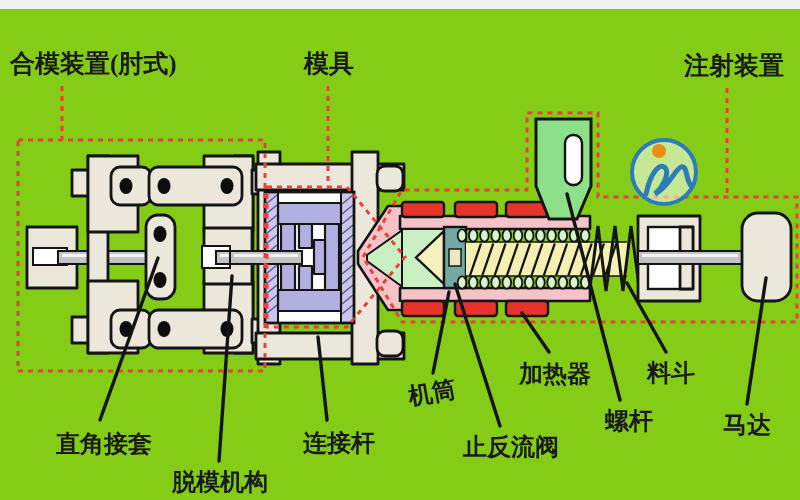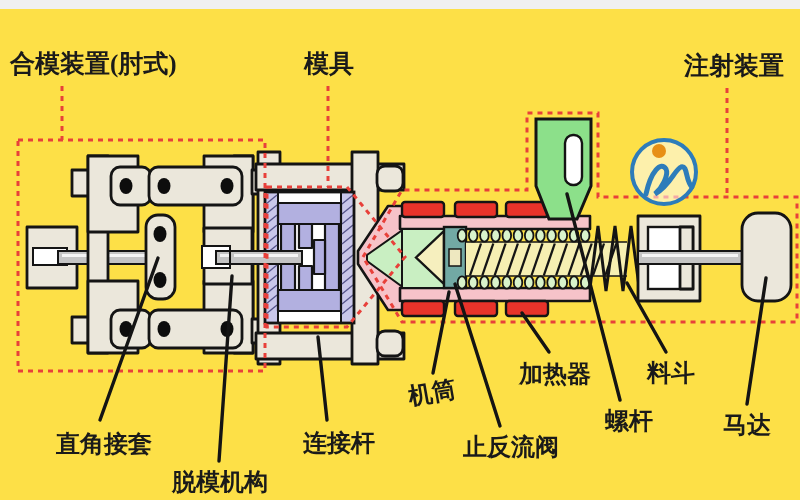--- a/index.html
+++ b/index.html
@@ -1,16 +1,16 @@
 <!DOCTYPE html>
 <html style="--accent-red: #E8403A; --machine-beige: #EBE7DB; --outline-black: #141414; --mold-purple: #B2B0E0; --mold-hatch: #C9C7EA; --barrel-pink: #F6C3C9; --heater-red: #E8332A; --screw-yellow: #F6EFB2; --screw-tip-yellow: #F6EFBE; --melt-green: #C9EFC2; --pellet-green: #D9F3CB; --hopper-green: #8CE08A; --check-valve-teal: #72A9A4; --rod-gray: #C4C4C4; --logo-blue: #2D7CBA; --logo-orange: #E78F15;"><head>
 <meta charset="utf-8">
 <style>
   html,body{margin:0;padding:0;background:#fff;}
-  #canvas{position:relative;width:800px;height:500px;background:#fde047;overflow:hidden;
+  #canvas{position:relative;width:800px;height:500px;background:#84cc16;overflow:hidden;
           font-family:"Liberation Serif", "DejaVu Serif", serif;}
   svg{position:absolute;left:0;top:0;}
   text{fill:#1a1a1a;font-weight:600;}
   .section-label{font-size:25px;}
   .part-label{font-size:24px;}
   .dashbox{fill:none;stroke:var(--accent-red,#e8403a);stroke-width:3;stroke-dasharray:5 5;}
   .dashlead{stroke:var(--accent-red,#e8403a);stroke-width:3;stroke-dasharray:5 5;fill:none;}
   .lead{stroke:#141414;stroke-width:3.4;stroke-linecap:round;fill:none;}
   .beige{fill:var(--machine-beige,#EBE7DB);stroke:#141414;stroke-width:2.8;stroke-linejoin:round;}
   .purple{fill:var(--mold-purple,#B2B0E0);stroke:#141414;stroke-width:2.2;stroke-linejoin:round;}

